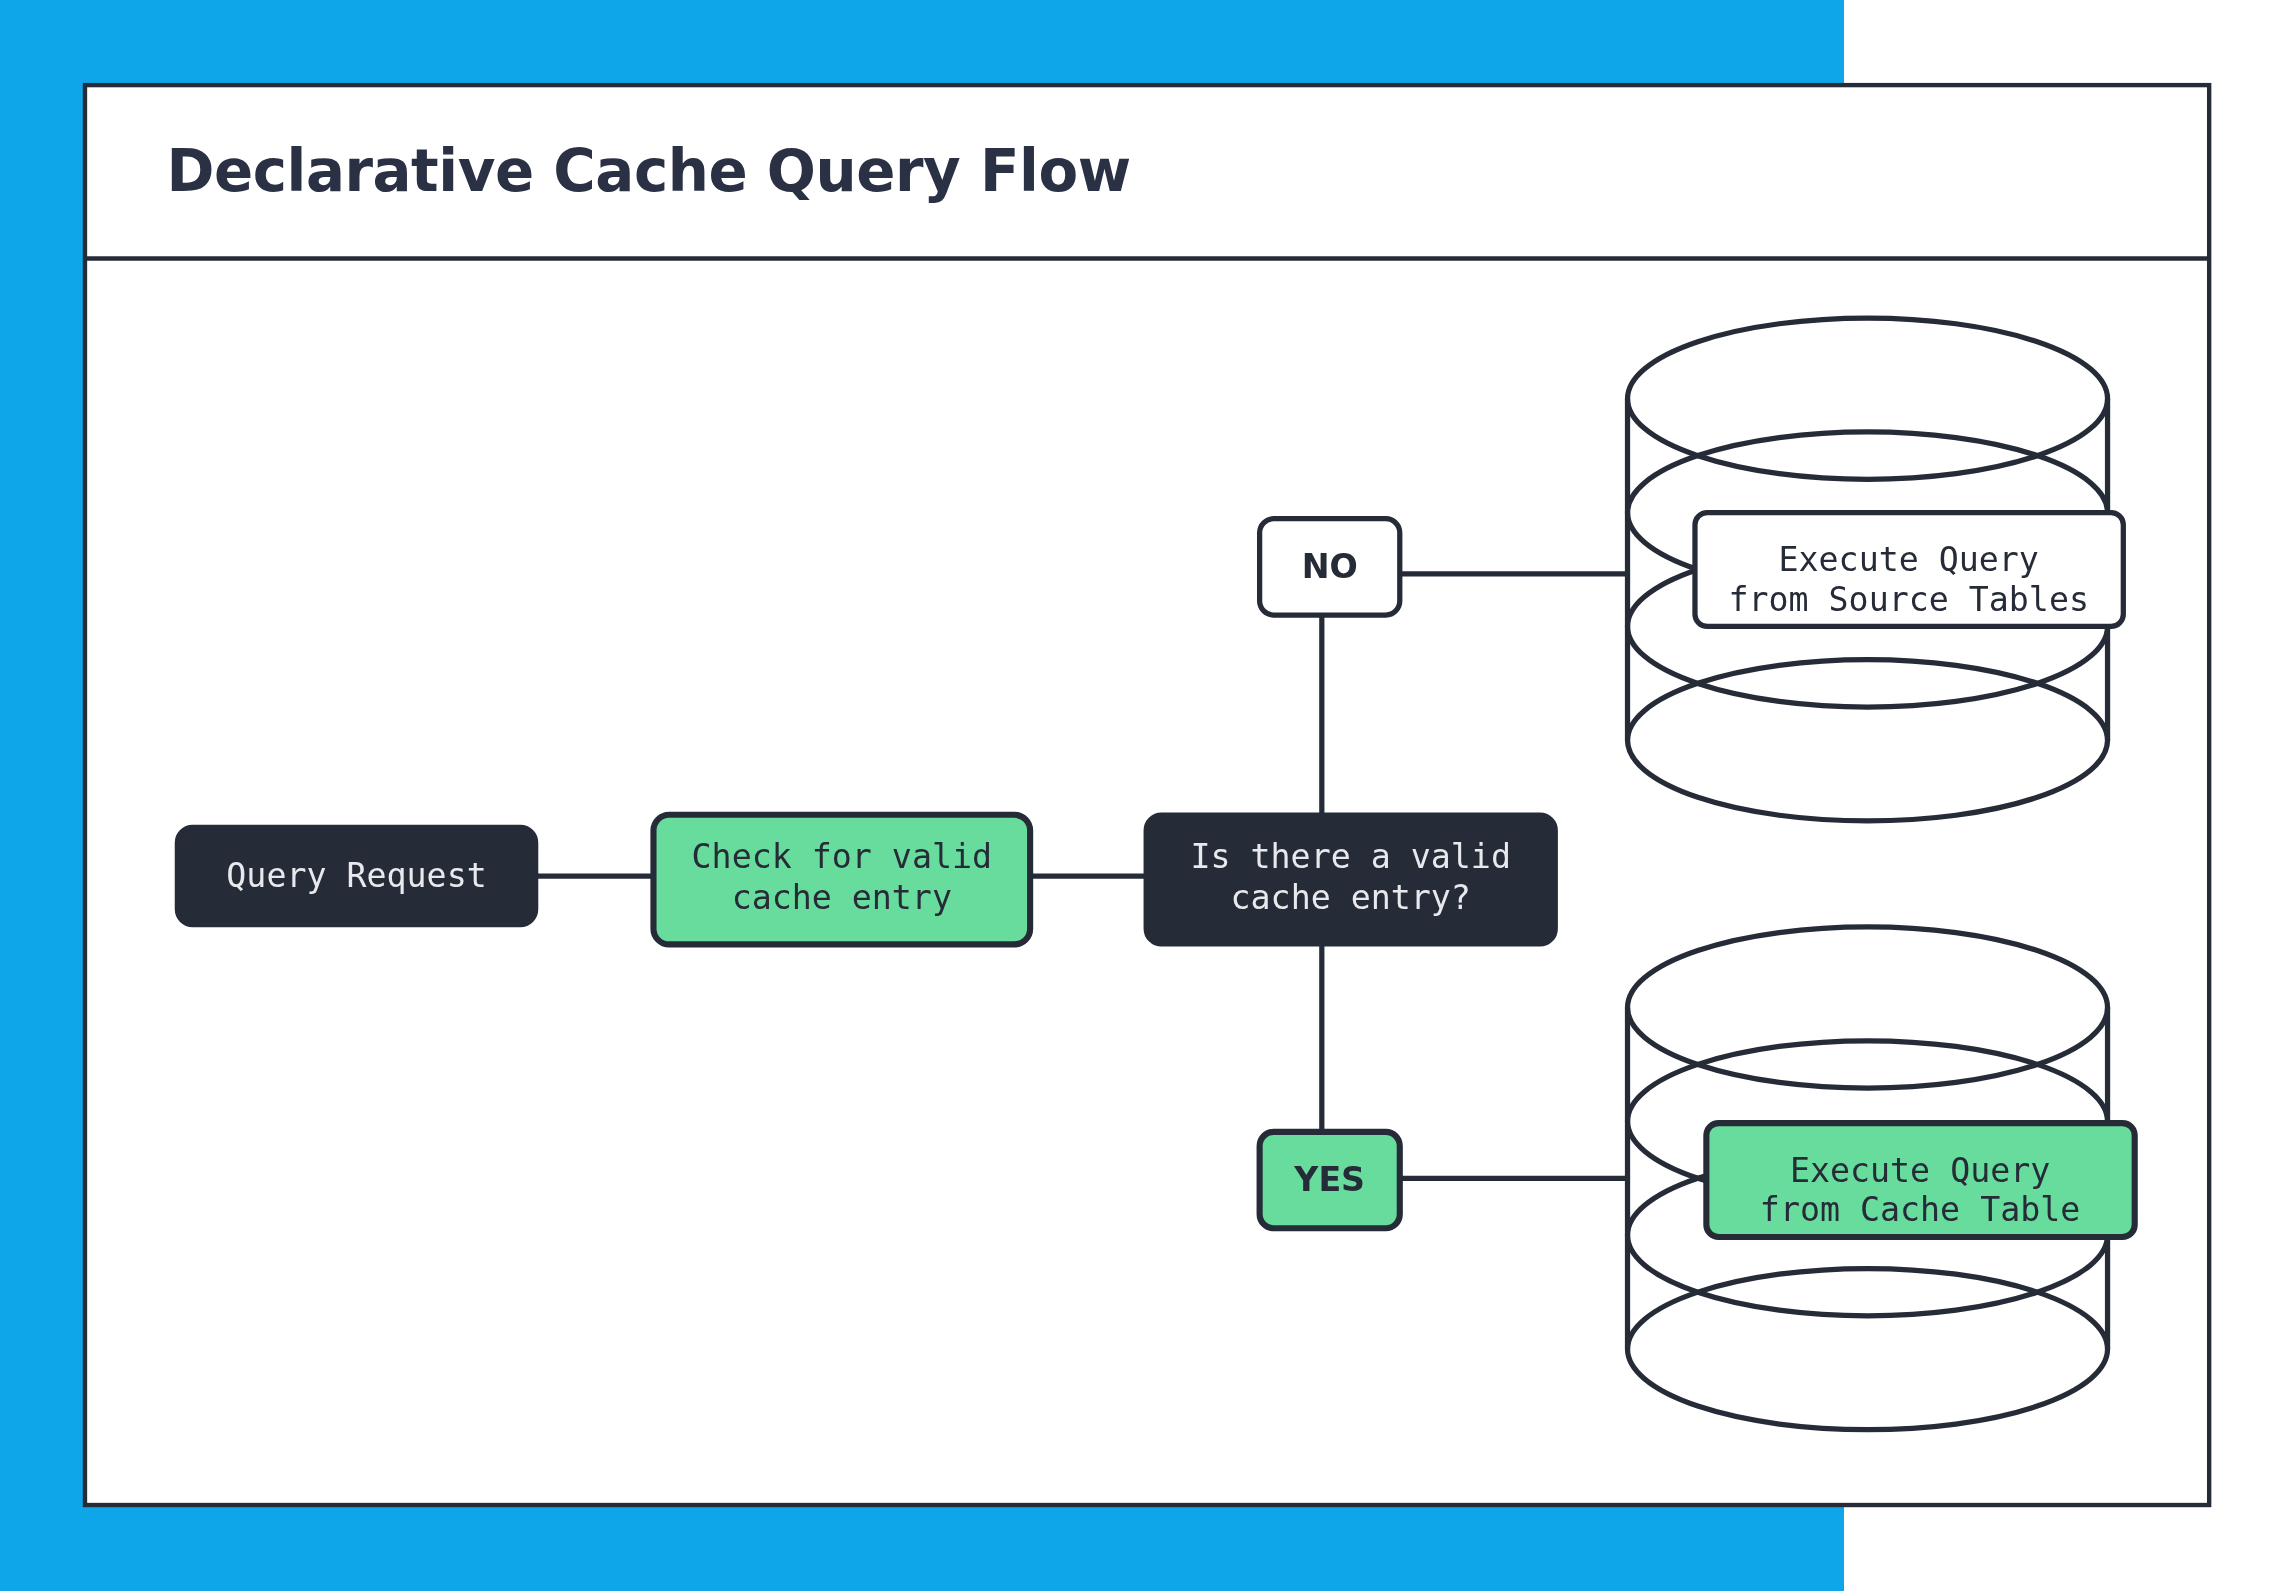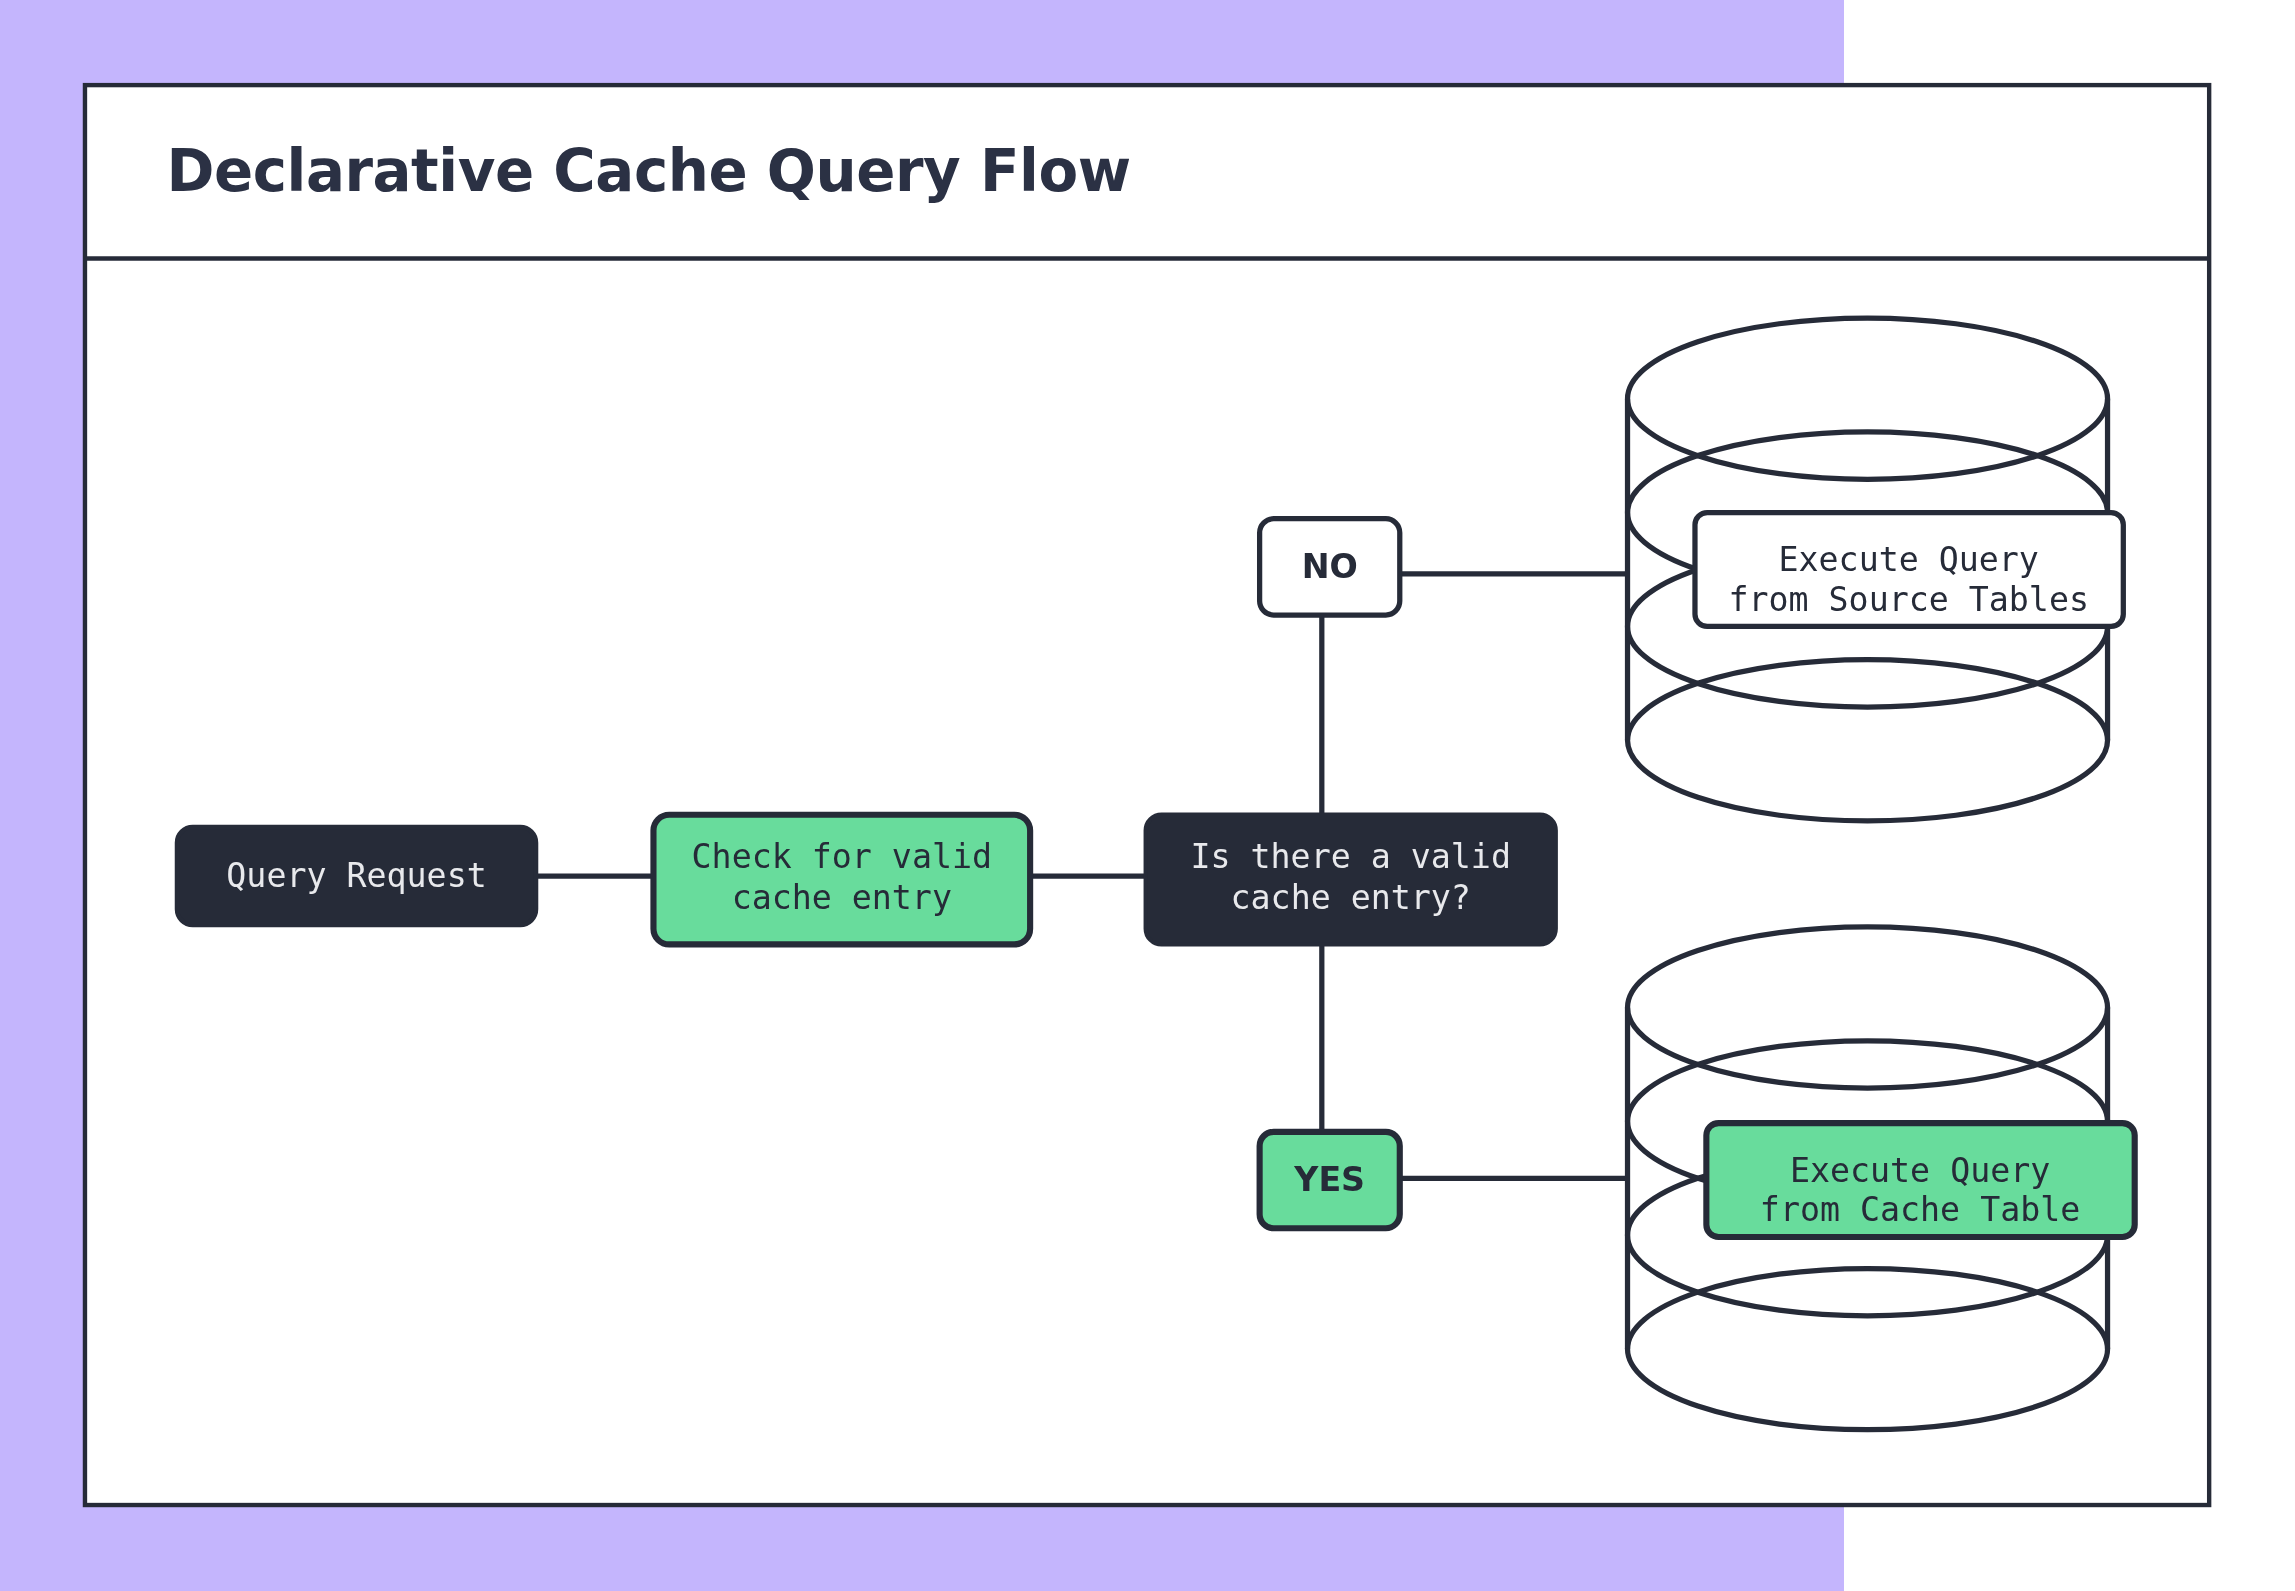--- a/index.html
+++ b/index.html
@@ -10,21 +10,21 @@
   body {
     width: 2295px;
     height: 1591px;
     font-family: "Liberation Sans", sans-serif;
     overflow: hidden;
   }
   #stage {
     position: relative;
     width: 1844px;
     height: 1591px;
-    background: #c4b5fd;
+    background: #0ea5e9;
   }
   svg#diagram {
     position: absolute;
     top: 0;
     left: 0;
     width: 2295px;
     height: 1591px;
     display: block;
   }
   .frame-rect {

